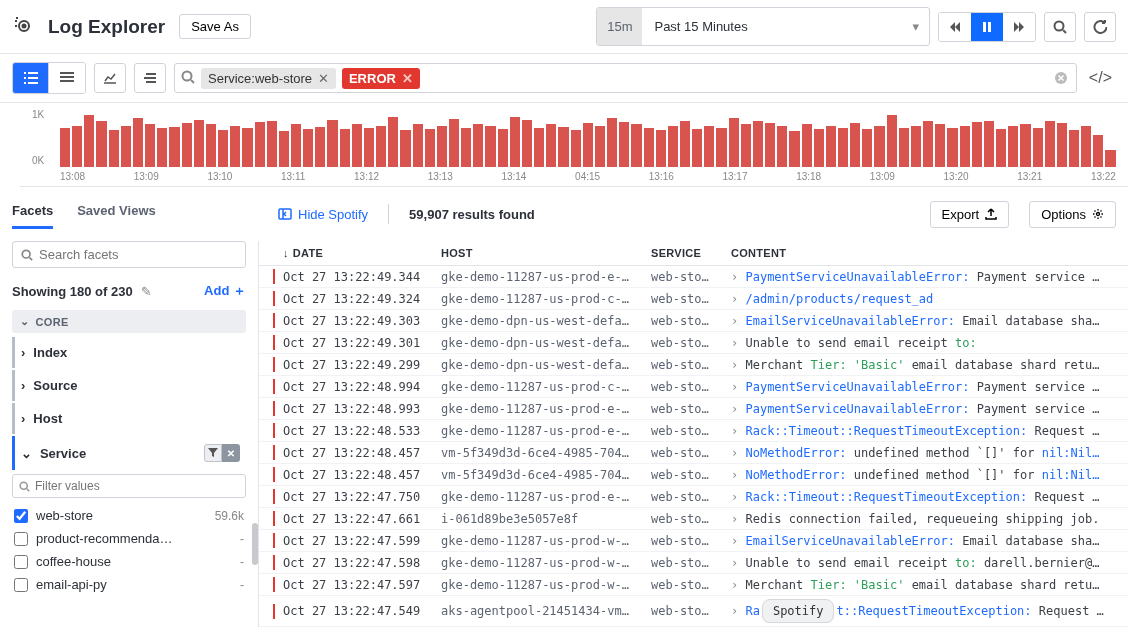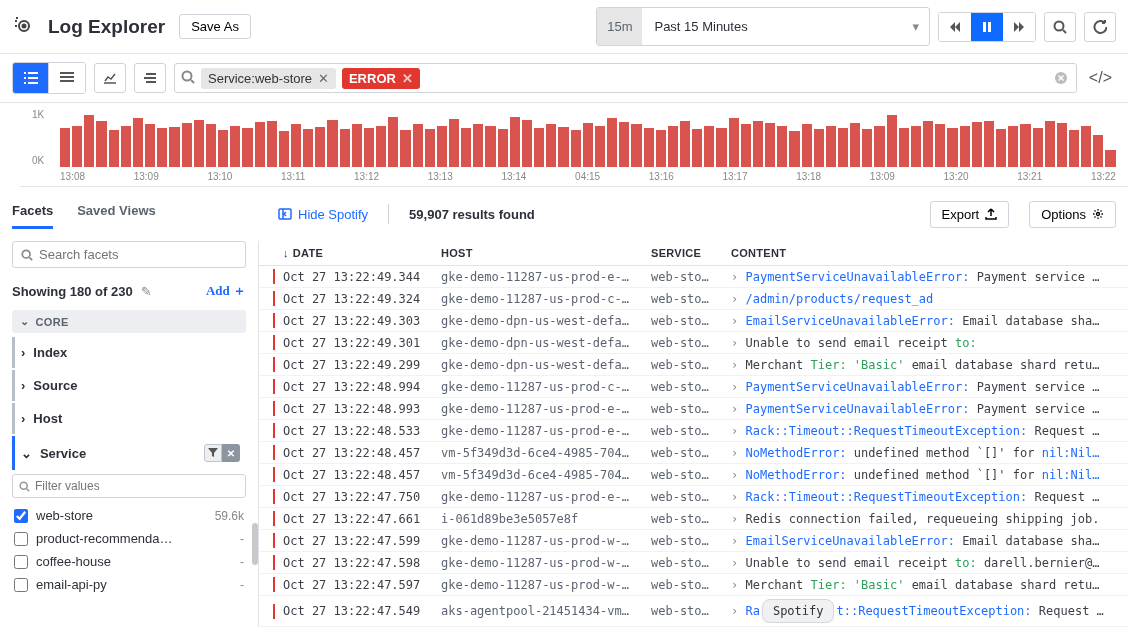--- a/index.html
+++ b/index.html
@@ -50,21 +50,21 @@
 .results-found { font-weight: 600; font-size: 13px; }
 .action-btn { padding: 5px 11px; border: 1px solid #d0d4da; border-radius: 3px; background: #fff; cursor: pointer; font-size: 13px; display: flex; align-items: center; gap: 6px; }
 
 
 .body-split { display: flex; }
 .sidebar { width: 258px; padding: 0 12px; }
 .facet-search { display: flex; align-items: center; border: 1px solid #d0d4da; border-radius: 3px; padding: 5px 8px; gap: 6px; color: #888; }
 .facet-search input { border: none; outline: none; flex: 1; font-size: 13px; }
 .showing { display: flex; align-items: center; gap: 8px; margin: 14px 0 10px 0; font-size: 13px; font-weight: 600; }
 .showing .pencil { color: #888; cursor: pointer; font-weight: normal; }
-.showing .add { color: #1f6bff; cursor: pointer; font-family: Liberation Serif, serif; }
+.showing .add { color: #1f6bff; cursor: pointer; }
 .group-hdr { background: #eceef1; padding: 5px 8px; font-size: 11px; font-weight: 600; letter-spacing: 0.3px; color: #5c6370; border-radius: 3px; display: flex; align-items: center; gap: 6px; cursor: pointer; margin-bottom: 4px; }
 .facet-row { display: flex; align-items: center; padding: 8px 6px; font-size: 13px; font-weight: 600; cursor: pointer; gap: 8px; border-left: 3px solid #b8bec7; margin-bottom: 2px; }
 .facet-row.expanded { border-left-color: #1f6bff; }
 .facet-actions { margin-left: auto; display: flex; gap: 0; }
 .facet-actions .fa-btn { width: 18px; height: 18px; background: #8d95a1; color: #fff; display: flex; align-items: center; justify-content: center; font-size: 10px; cursor: pointer; }
 .facet-actions .fa-btn:first-child { border-top-left-radius: 3px; border-bottom-left-radius: 3px; background: #eceef1; color: #555; border: 1px solid #c0c5cc; }
 .facet-actions .fa-btn:last-child { border-top-right-radius: 3px; border-bottom-right-radius: 3px; }
 .filter-values { display: flex; align-items: center; border: 1px solid #d0d4da; border-radius: 3px; padding: 4px 6px; gap: 5px; color: #888; margin: 4px 0 6px 0; font-size: 12px; }
 .filter-values input { border: none; outline: none; flex: 1; font-size: 12px; }
 .value-row { display: flex; align-items: center; gap: 8px; padding: 4px 2px; font-size: 13px; }

